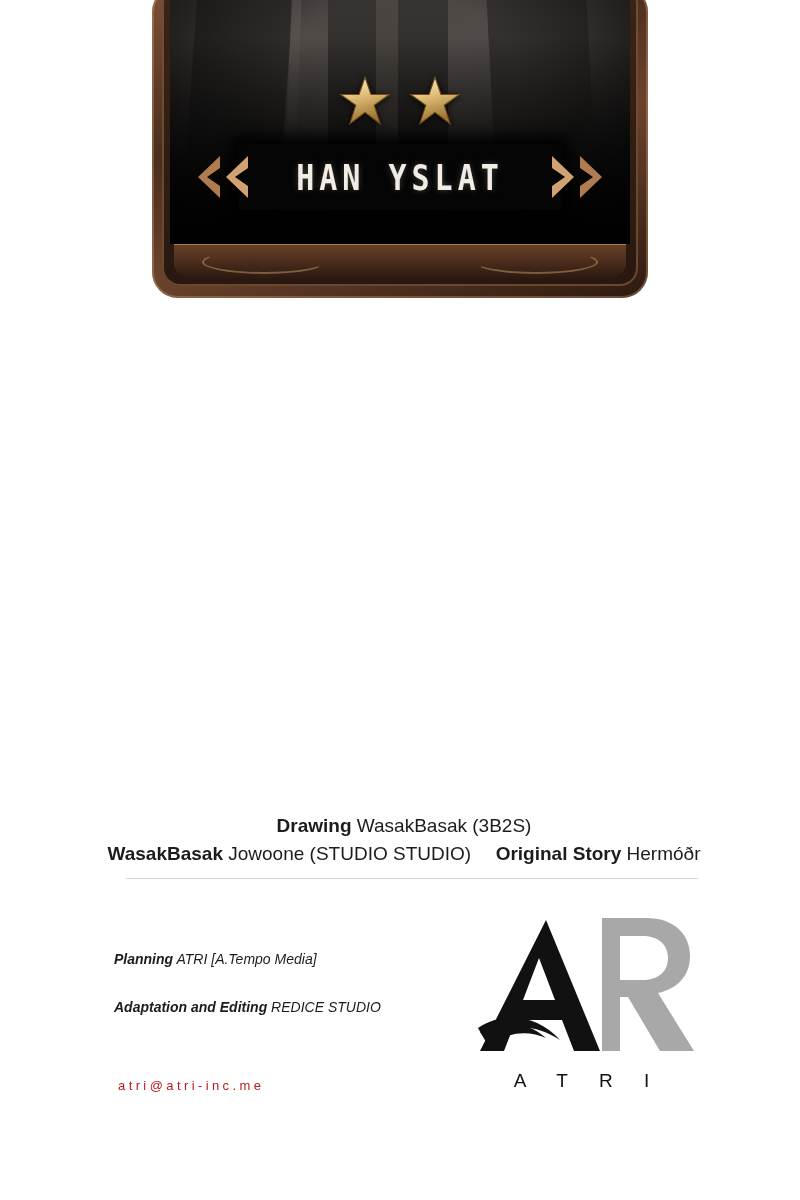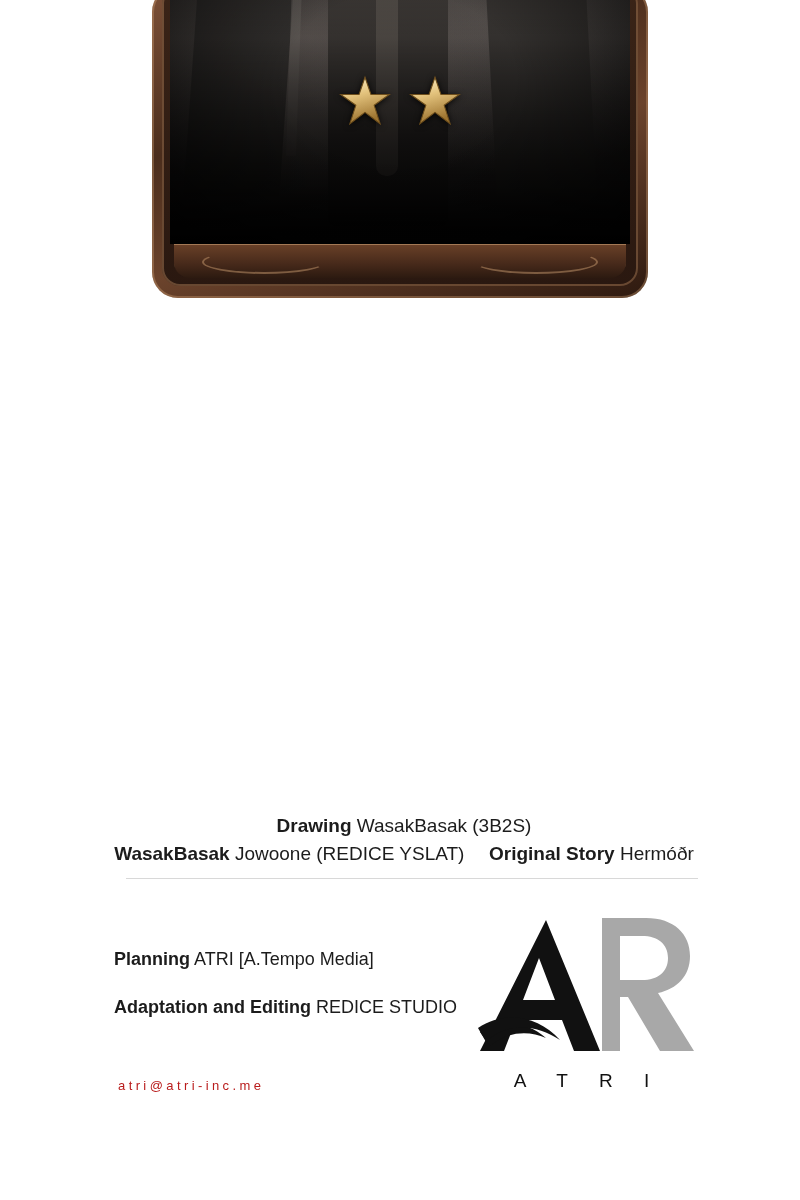--- a/index.html
+++ b/index.html
@@ -198,22 +198,23 @@
     top: 878px;
     height: 1px;
     background: #d8d8d8;
   }
 
   .credits-left {
     position: absolute;
     left: 114px;
     top: 946px;
     color: #1c1c1c;
-    font-size: 18px;
+    font-size: 14px;
     line-height: 26px;
+    font-style: italic;
   }
   .credits-left .line { margin-bottom: 22px; white-space: nowrap; }
   .credits-left b { font-weight: 700; }
 
   .email {
     position: absolute;
     left: 118px;
     top: 1078px;
     color: #b91c1c;
     font-size: 13px;
@@ -267,34 +268,57 @@
               <stop offset="100%" stop-color="#9d7430"></stop>
             </linearGradient>
           </defs>
           <polygon points="50,6 61,38 95,38 67,58 78,92 50,71 22,92 33,58 5,38 39,38" fill="url(#sg1)" stroke="#6f4f1c" stroke-width="2"></polygon>
         </svg>
         <svg class="star-glyph" viewBox="0 0 100 100">
           <polygon points="50,6 61,38 95,38 67,58 78,92 50,71 22,92 33,58 5,38 39,38" fill="url(#sg1)" stroke="#6f4f1c" stroke-width="2"></polygon>
         </svg>
       </div>
 
+      <div class="nameplate-wrap">
+        <div class="nameplate-bg"></div>
+
+        <div class="chev left">
+          <svg width="26" height="46" viewBox="0 0 26 46">
+            <polygon points="24,2 24,14 11,23 24,32 24,44 2,23" fill="#b07b4f"></polygon>
+          </svg>
+          <svg width="26" height="46" viewBox="0 0 26 46">
+            <polygon points="24,2 24,14 11,23 24,32 24,44 2,23" fill="#d3a272"></polygon>
+          </svg>
+        </div>
+
+        <div class="chev right">
+          <svg width="26" height="46" viewBox="0 0 26 46">
+            <polygon points="2,2 2,14 15,23 2,32 2,44 24,23" fill="#d3a272"></polygon>
+          </svg>
+          <svg width="26" height="46" viewBox="0 0 26 46">
+            <polygon points="2,2 2,14 15,23 2,32 2,44 24,23" fill="#b07b4f"></polygon>
+          </svg>
+        </div>
+
+        <div class="nameplate-text">HAN YSLAT</div>
+      </div>
 
       <div class="ornament"></div>
     </div>
   </div>
 </div>
 
 <div class="credits-top">
   <div class="row">
     <b>Drawing</b>
     <span>WasakBasak (3B2S)</span>
   </div>
   <div class="row">
     <b>WasakBasak</b>
-    <span>Jowoone (REDICE YSLAT)</span>
+    <span>Jowoone (STUDIO STUDIO)</span>
     <span class="cred-gap"></span>
     <b>Original Story</b>
     <span>Hermóðr</span>
   </div>
 </div>
 
 <div class="divider"></div>
 
 <div class="credits-left">
   <div class="line">

